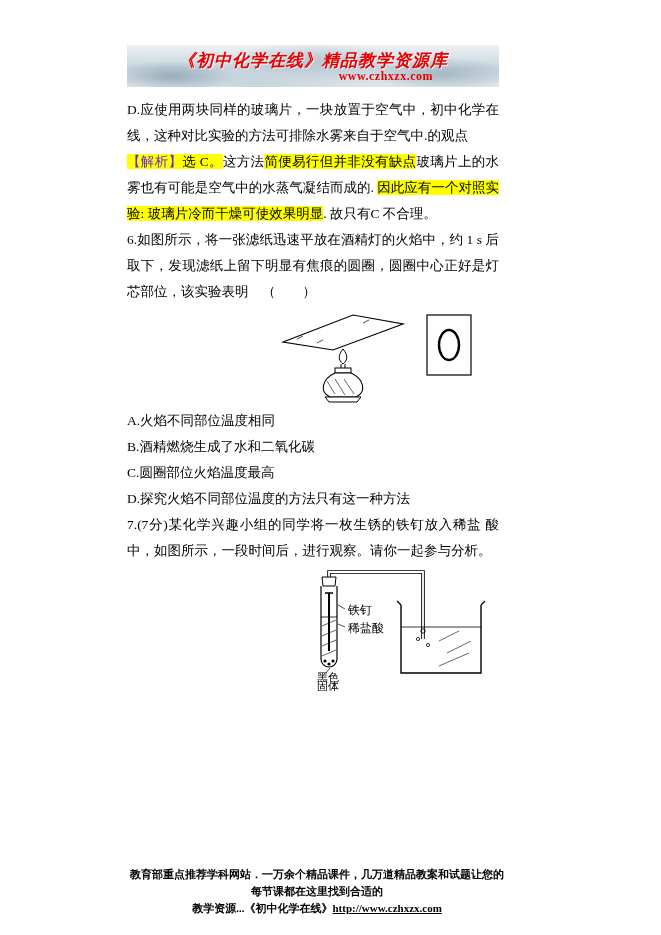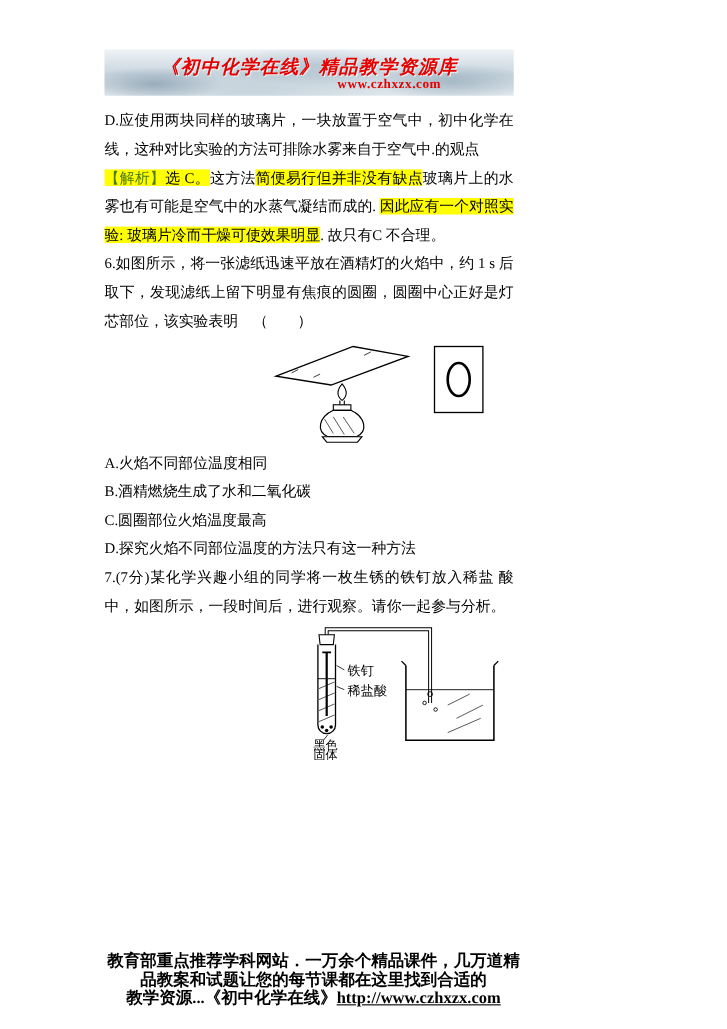--- a/index.html
+++ b/index.html
@@ -1,19 +1,19 @@
 <!DOCTYPE html>
 <html><head>
 <meta charset="utf-8">
 <style>
   html,body{margin:0;padding:0;background:#ffffff;}
   .page{
     width:555px;height:935px;background:#fff;overflow:hidden;position:relative;
     font-family:"Liberation Serif","DejaVu Serif",serif;color:#000;
-    box-sizing:border-box;padding:45px 88px 0 95px;
+    box-sizing:border-box;padding:45px 88px 0 95px;margin-left:32px;
   }
   
   .banner{
     height:42px;margin:0 0 10px 0;position:relative;overflow:hidden;
     background:
       radial-gradient(90px 22px at 12% 75%, rgba(110,135,155,.55), transparent 70%),
       radial-gradient(120px 26px at 50% 35%, rgba(160,180,195,.55), transparent 70%),
       radial-gradient(100px 24px at 85% 70%, rgba(125,150,168,.5), transparent 70%),
       radial-gradient(160px 30px at 35% 90%, rgba(190,205,215,.7), transparent 75%),
       linear-gradient(180deg,#eef2f6 0%,#c8d5de 55%,#dfe7ec 100%);
@@ -23,33 +23,33 @@
     color:#e60000;font-weight:bold;font-style:italic;font-size:17px;letter-spacing:1px;
     text-shadow:1px 1px 0 rgba(255,255,255,.75);
   }
   .banner-url{
     position:absolute;right:66px;top:24px;color:#e60000;
     font-size:12px;font-weight:bold;letter-spacing:.5px;
   }
   
   .para{font-size:13.5px;line-height:26px;margin:0;text-align:justify;}
   .bold{font-weight:bold;}
-  .red{color:#4d7c0f;}
+  .red{color:#6d28d9;}
   .hl{background:#ffff00;}
   .b{font-weight:bold;}
   .u{text-decoration:underline;}
   
   .figure{line-height:0;}
   .fig1{margin:4px 0 4px 150px;}
   .fig2{margin:5px 0 2px 182px;}
   .figure svg text{font-family:"Liberation Serif","DejaVu Serif",serif;}
   
   .footer{
     position:absolute;left:95px;right:80px;top:866px;text-align:center;
-    font-size:15px;font-weight:bold;line-height:17px;
+    font-size:11px;font-weight:bold;line-height:17px;
   }
 </style>
 </head>
 <body>
 
 <div class="page">
 
   <div class="banner">
     <div class="banner-title">《初中化学在线》精品教学资源库</div>
     <div class="banner-url">www.czhxzx.com</div>

